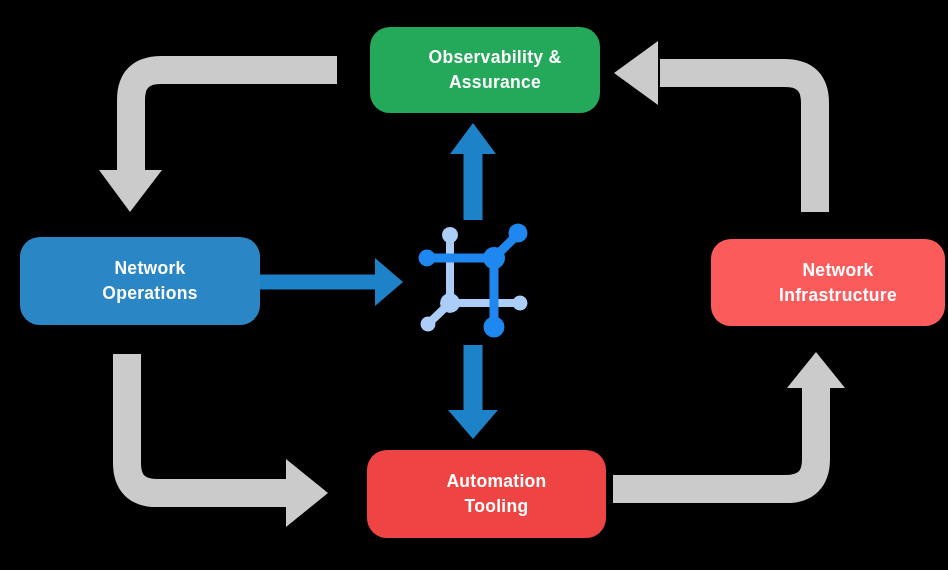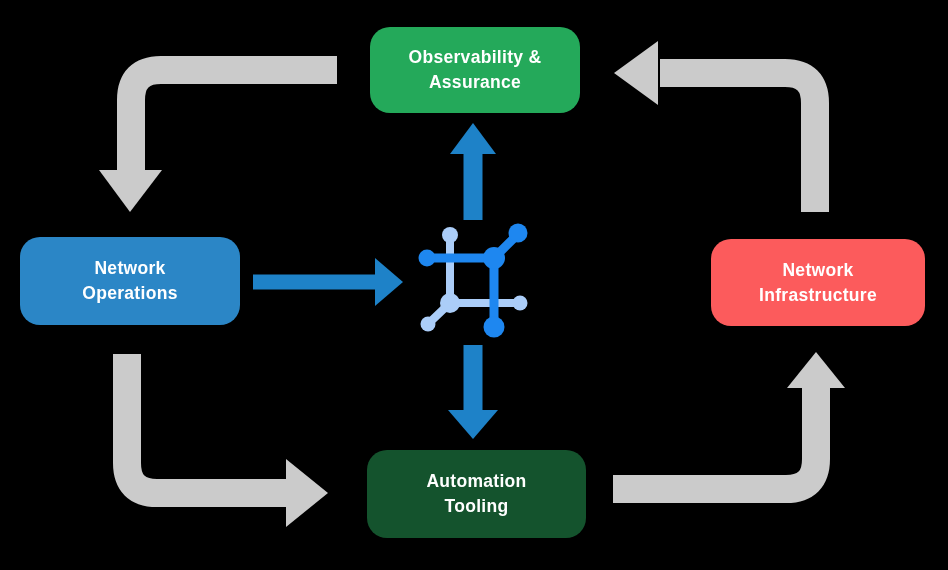--- a/index.html
+++ b/index.html
@@ -28,20 +28,21 @@
     width: 120px;
     height: 120px;
   }
   .node {
     position: absolute;
     border-radius: 20px;
     display: flex;
     align-items: center;
     justify-content: center;
     text-align: center;
+    padding-left: 20px;
   }
   .node .label {
     color: #fff;
     font-size: 17.5px;
     font-weight: 600;
     letter-spacing: 0.3px;
     line-height: 1.42;
     white-space: pre-line;
   }
   .node-observability { left: 370px; top: 27px;  width: 210px; height: 86px; }
@@ -125,18 +126,18 @@
   <div class="node node-operations" style="background-color: rgb(43, 134, 198);">
     <span class="label">Network
 Operations</span>
   </div>
 
   <div class="node node-infrastructure" style="background-color: rgb(252, 91, 92);">
     <span class="label">Network
 Infrastructure</span>
   </div>
 
-  <div class="node node-automation" style="background-color: #14532d;">
+  <div class="node node-automation" style="background-color: #ef4444;">
     <span class="label">Automation
 Tooling</span>
   </div>
 
 </div>
 
 </body></html>

